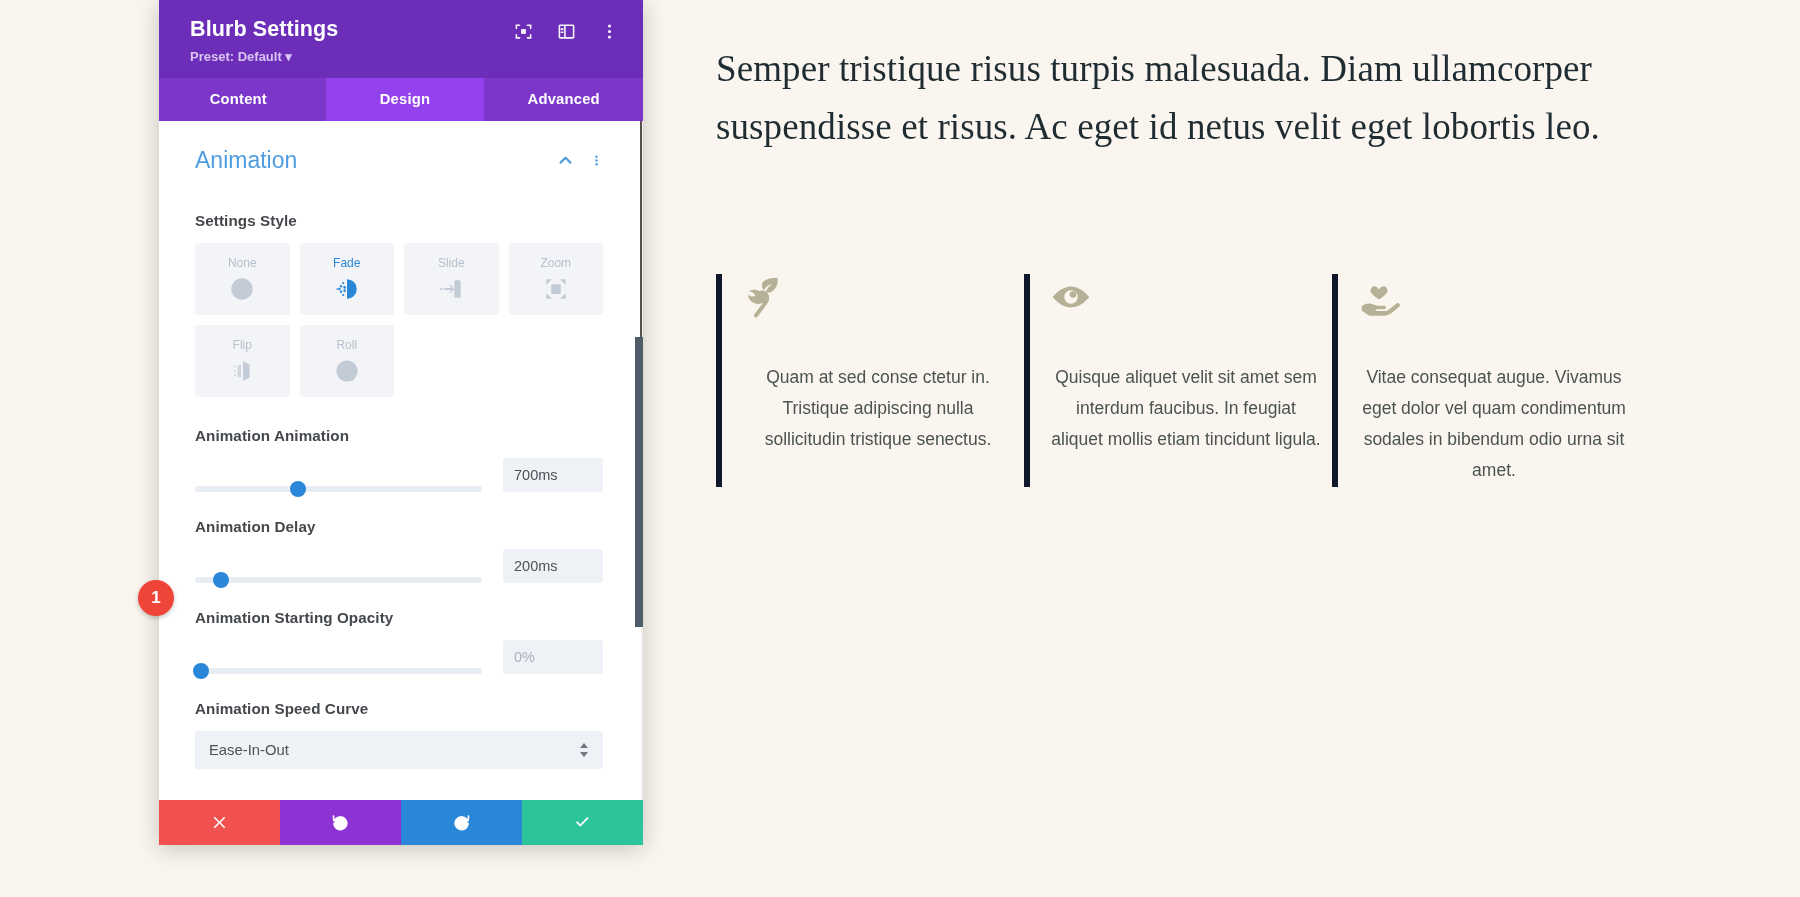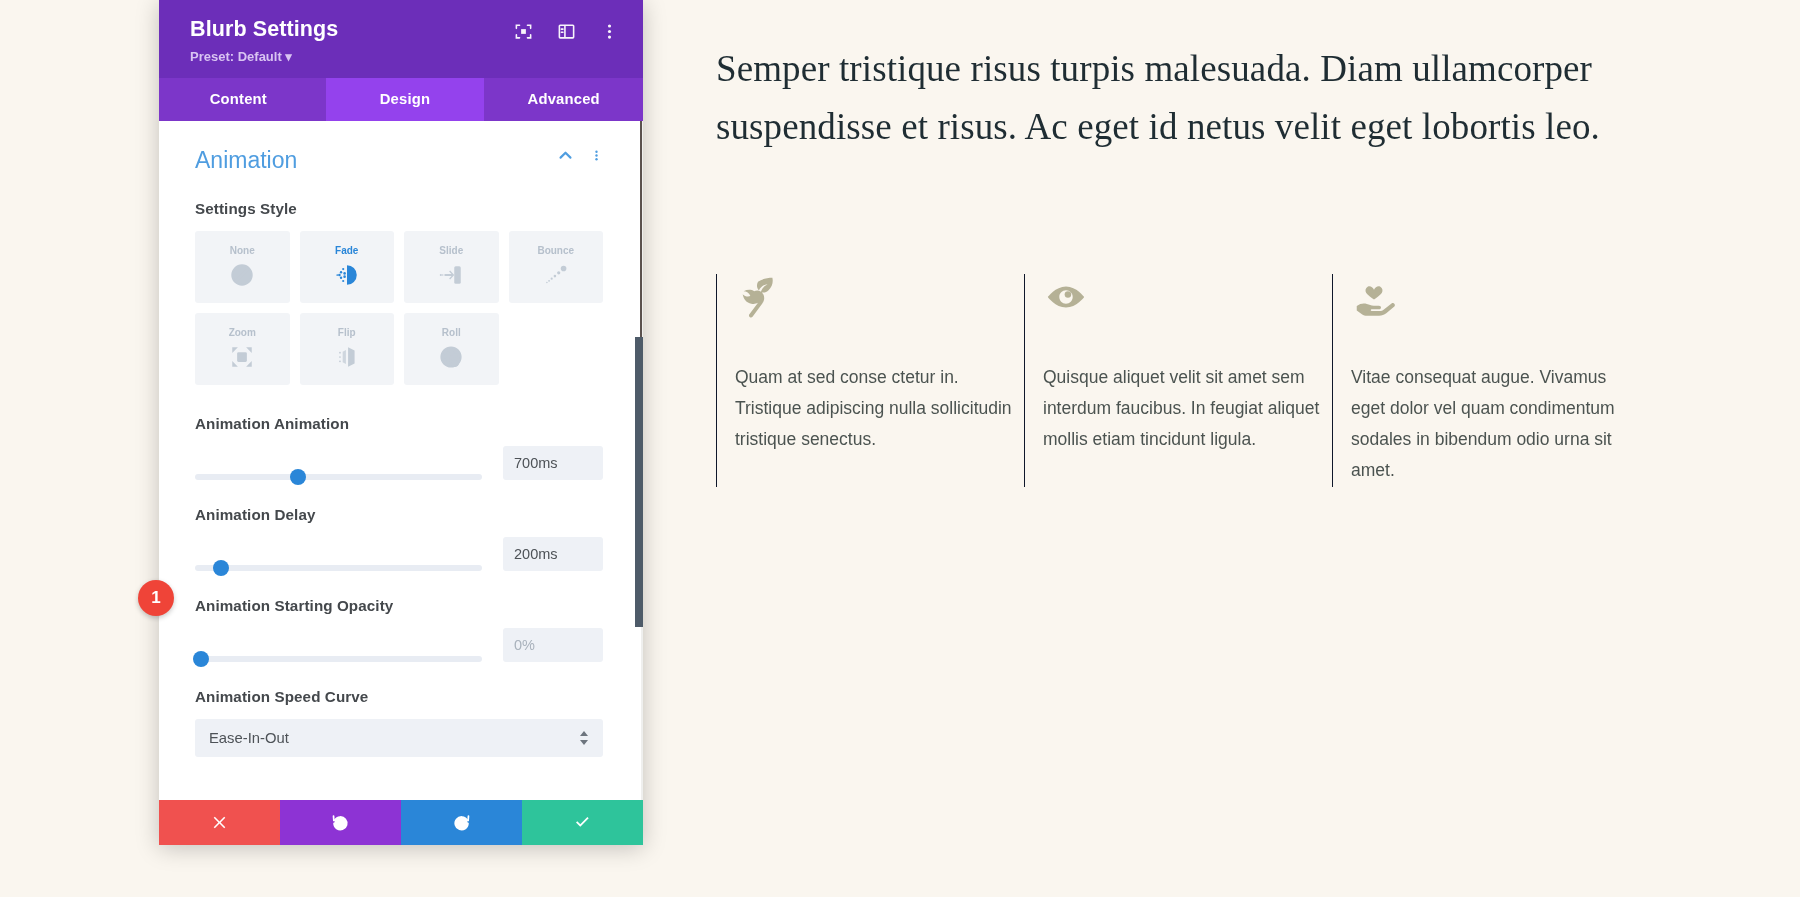--- a/index.html
+++ b/index.html
@@ -35,23 +35,24 @@
   .blurb-row {
     position: absolute;
     left: 716px;
     top: 270px;
     width: 1060px;
     display: flex;
     gap: 0;
   }
   .blurb-col {
     width: 300px;
-    border-left: 1px solid #0f172a;
+    border-left: 6px solid #0f172a;
     padding-left: 18px;
     margin-right: 8px;
+    text-align: center;
   }
   .blurb-icon {
     width: 46px; height: 46px;
     color: #b5b196;
     display: block;
     margin-bottom: 42px;
   }
   .blurb-icon svg { width: 100%; height: 100%; display: block; fill: currentColor; }
   .blurb-text {
     font-size: 17.5px;
@@ -127,21 +128,22 @@
     flex: 1 1 auto;
     background: #fff;
     position: relative;
     overflow: hidden;
     padding: 0 0 0 0;
   }
   .body-pad { padding: 26px 40px 10px 36px; }
 
   .section-head {
     display: flex;
-    margin-bottom: 26px;
+    align-items: center;
+    margin-bottom: 38px;
   }
   .section-title {
     color: #4f9de0;
     font-size: 23px;
     font-weight: 400;
     flex: 1;
   }
   .sec-ctl {
     color: #4f9de0;
     width: 17px; height: 17px;
@@ -169,22 +171,22 @@
     border-radius: 3px;
     height: 72px;
     display: flex;
     flex-direction: column;
     align-items: center;
     justify-content: center;
     cursor: pointer;
     gap: 6px;
   }
   .anim-btn .an-label {
-    font-size: 10px;
-    font-weight: bold;
+    font-size: 12px;
+    font-weight: normal;
     color: #b6c0cc;
   }
   .anim-btn .an-ico { width: 26px; height: 26px; color: #c3ccd6; }
   .anim-btn .an-ico svg { width: 100%; height: 100%; display: block; fill: currentColor; }
   .anim-btn.selected .an-label { color: #2a86d8; }
   .anim-btn.selected .an-ico { color: #2a86d8; }
 
   .slider-field { margin-bottom: 26px; }
   .slider-row { display: flex; align-items: flex-end; gap: 17px; }
   .slider-track {
@@ -444,33 +446,20 @@
           <span class="an-ico">
             <svg viewBox="0 0 24 24">
               <rect x="15" y="4" width="6" height="16" rx="1.4"></rect>
               <path d="M6 11h6.5l-2.2-2.3.9-.9L15 12l-3.8 4.2-.9-.9 2.2-2.3H6z"></path>
               <circle cx="2.6" cy="12" r="1"></circle>
                 <circle cx="4.4" cy="12" r=".7"></circle>
             </svg>
           </span>
         </div>
 
-        <div class="anim-btn">
-          <span class="an-label">Bounce</span>
-          <span class="an-ico">
-            <svg viewBox="0 0 24 24">
-              <circle cx="19" cy="6" r="2.6"></circle>
-              <circle cx="14.5" cy="10" r="1.5"></circle>
-                <circle cx="11" cy="13" r="1.2"></circle>
-              <circle cx="8" cy="15.4" r="1"></circle>
-                <circle cx="5.6" cy="17.4" r=".85"></circle>
-              <circle cx="3.6" cy="19" r=".7"></circle>
-            </svg>
-          </span>
-        </div>
 
         <div class="anim-btn">
           <span class="an-label">Zoom</span>
           <span class="an-ico">
             <svg viewBox="0 0 24 24">
               <rect x="7.5" y="7.5" width="9" height="9" rx="1.2"></rect>
               <path d="M3 3h5.2L3 8.2zM21 3v5.2L15.8 3zM3 21v-5.2L8.2 21zM21 21h-5.2l5.2-5.2z"></path>
             </svg>
           </span>
         </div>

